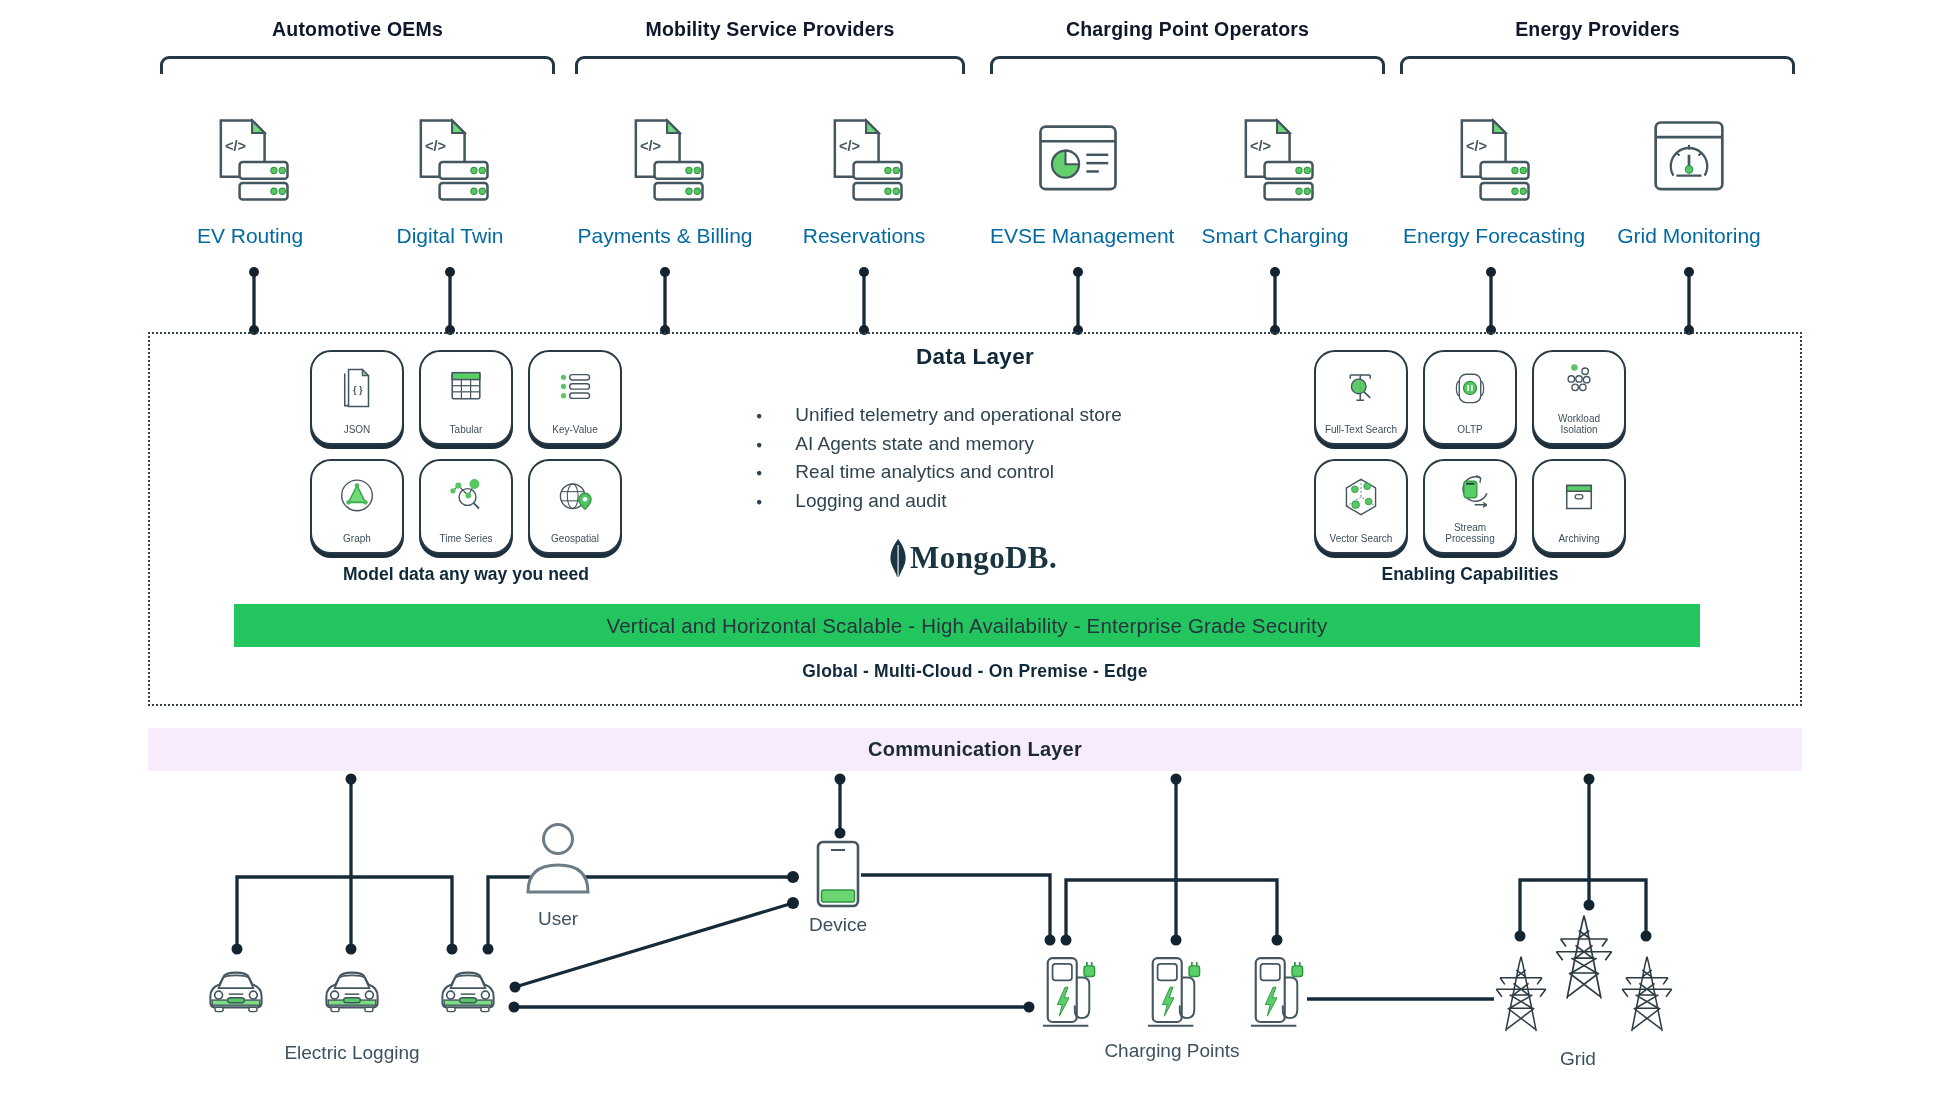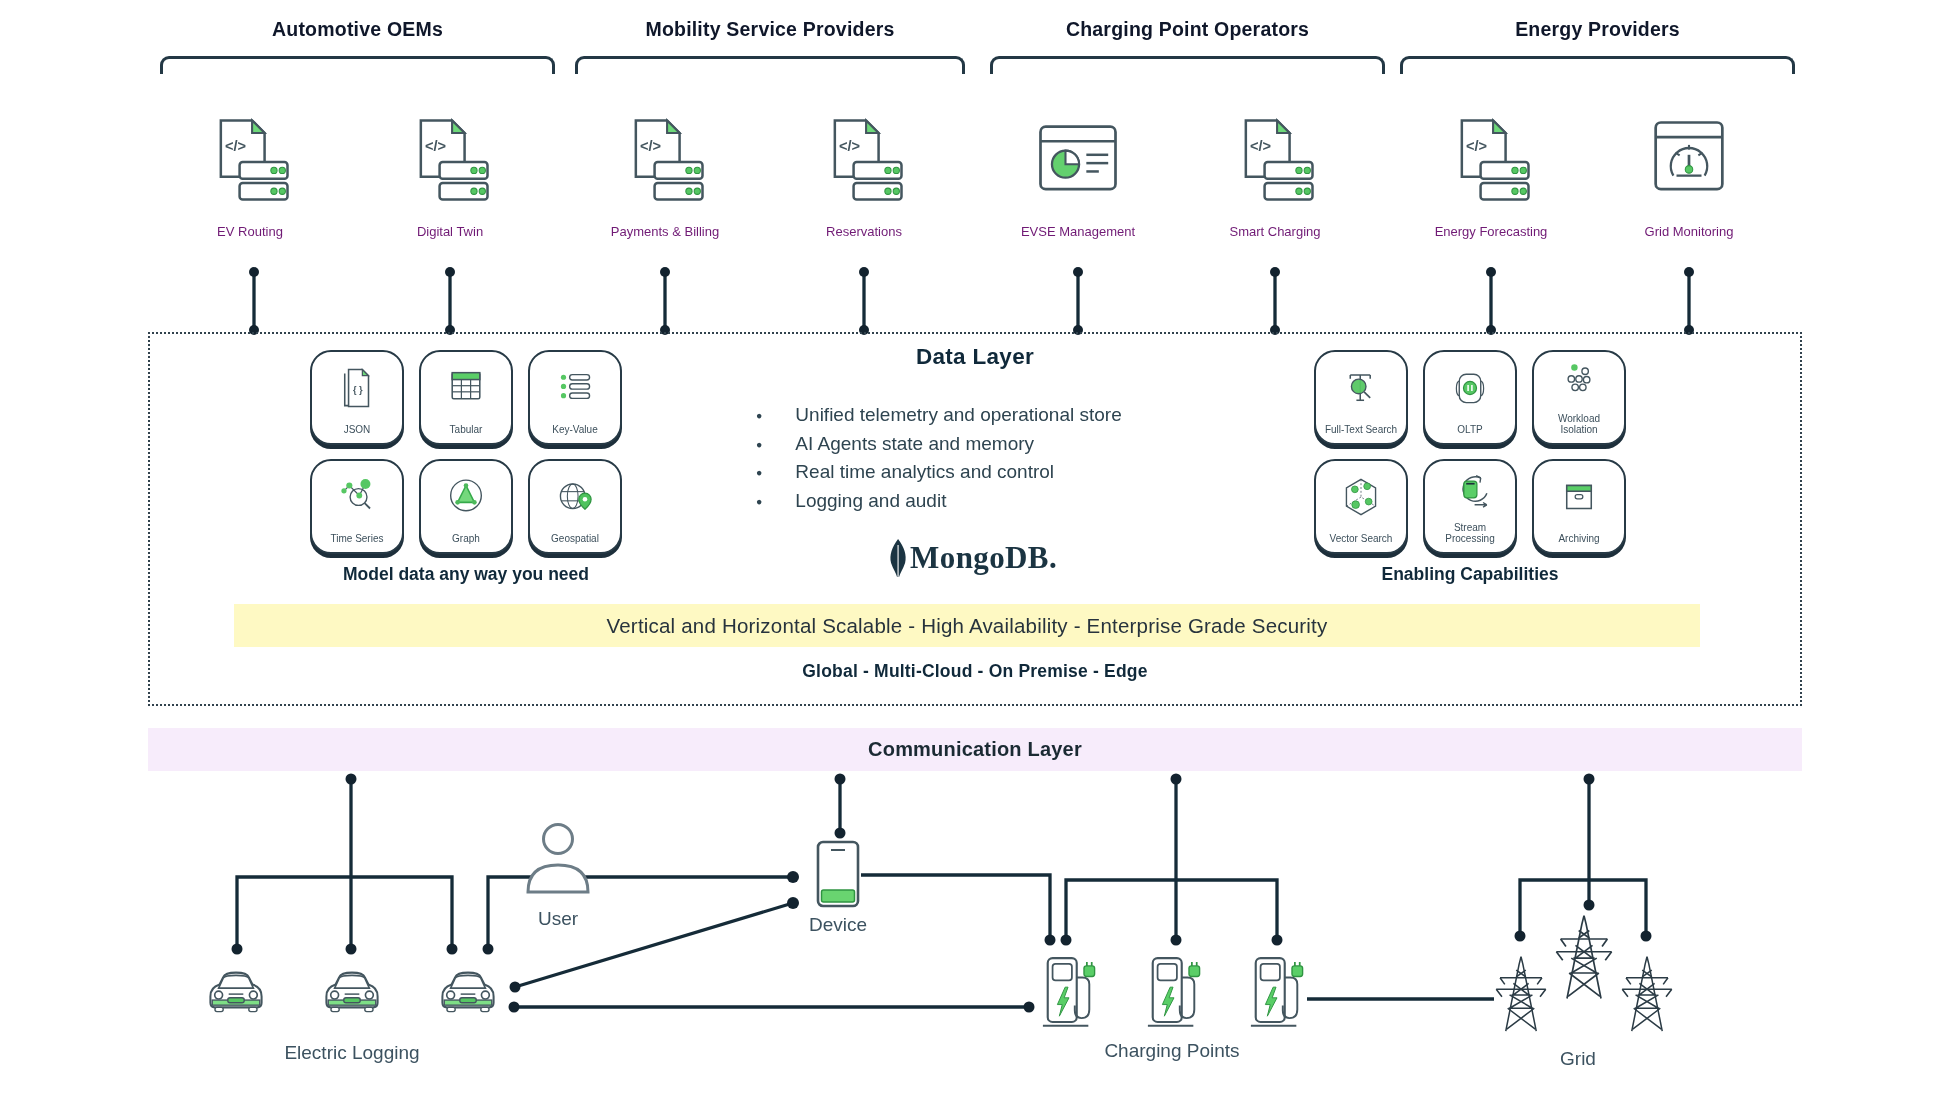--- a/index.html
+++ b/index.html
@@ -10,21 +10,21 @@
 
   
   .group{position:absolute;top:12px;height:250px;}
   .g-header{position:absolute;top:6px;left:0;width:100%;text-align:center;
             font-size:19.5px;font-weight:bold;color:#0f172a;letter-spacing:.2px;}
   .g-bracket{position:absolute;top:44px;left:0;right:0;height:15px;
              border-top:3px solid #233845;border-left:3px solid #233845;border-right:3px solid #233845;
              border-radius:9px 9px 0 0;}
   .g-item{position:absolute;top:98px;width:176px;margin-left:-88px;text-align:center;}
   .app-ico{width:100px;height:100px;margin:0 auto;}
-  .g-item-label{margin-top:14px;font-size:13px;color:#701a75;white-space:nowrap;}
+  .g-item-label{margin-top:14px;font-size:21px;color:#0369a1;white-space:nowrap;}
 
   
   #data-layer{position:absolute;left:148px;top:332px;width:1654px;height:374px;
               border:2.5px dotted #31424d;box-sizing:border-box;}
   #dl-title{position:absolute;top:10px;left:0;width:100%;text-align:center;
             font-size:22.5px;font-weight:bold;color:#10293a;letter-spacing:.3px;}
   .tilegrid{position:absolute;display:grid;grid-template-columns:repeat(3,94px);gap:14px 15px;}
   #model-tiles{left:160px;top:16px;}
   #cap-tiles{left:1164px;top:16px;}
   .tile{width:94px;height:95px;box-sizing:border-box;background:#fff;
@@ -39,21 +39,21 @@
   #model-caption{left:160px;top:230px;}
   #cap-caption{left:1164px;top:230px;}
   #bullets{position:absolute;left:606px;top:68px;margin:0;padding:0;list-style:none;
            font-size:19px;color:#2e4450;}
   #bullets li{display:flex;align-items:baseline;line-height:25.5px;}
   #bullets li::before{content:"●";font-size:10.5px;margin-right:33px;position:relative;top:-2px;}
   #mongo-logo{position:absolute;left:50%;top:204px;transform:translateX(-52%);
               display:flex;align-items:center;}
   #mongo-logo .wordmark{font-family:"Liberation Serif","DejaVu Serif",serif;
               font-size:31px;font-weight:600;color:#1b3442;letter-spacing:.4px;}
-  #scal-banner{position:absolute;left:84px;top:270px;width:1466px;height:43px;background:#fef9c3;
+  #scal-banner{position:absolute;left:84px;top:270px;width:1466px;height:43px;background:#22c55e;
                display:flex;align-items:center;justify-content:center;
                font-size:20.5px;color:#27333d;letter-spacing:.2px;}
   #deploy-caption{position:absolute;left:0;top:327px;width:100%;text-align:center;
                   font-weight:bold;font-size:17.5px;color:#10293a;letter-spacing:.2px;}
 
   
   #comm-layer{position:absolute;left:148px;top:728px;width:1654px;height:43px;background:#f7ecfb;
               display:flex;align-items:center;justify-content:center;
               font-size:20px;font-weight:bold;color:#1b2a33;letter-spacing:.2px;}
 
@@ -394,32 +394,32 @@
           <span class="ico">
             <svg>
               <use href="#i-keyvalue"></use>
             </svg>
           </span>
           <span class="tlabel">Key-Value</span>
         </div>
         <div class="tile">
           <span class="ico">
             <svg>
+              <use href="#i-graph"></use>
+            </svg>
+          </span>
+          <span class="tlabel">Graph</span>
+        </div>
+        <div class="tile">
+          <span class="ico">
+            <svg>
               <use href="#i-timeseries"></use>
             </svg>
           </span>
           <span class="tlabel">Time Series</span>
-        </div>
-        <div class="tile">
-          <span class="ico">
-            <svg>
-              <use href="#i-graph"></use>
-            </svg>
-          </span>
-          <span class="tlabel">Graph</span>
         </div>
         <div class="tile">
           <span class="ico">
             <svg>
               <use href="#i-geospatial"></use>
             </svg>
           </span>
           <span class="tlabel">Geospatial</span>
         </div>
       </div>

